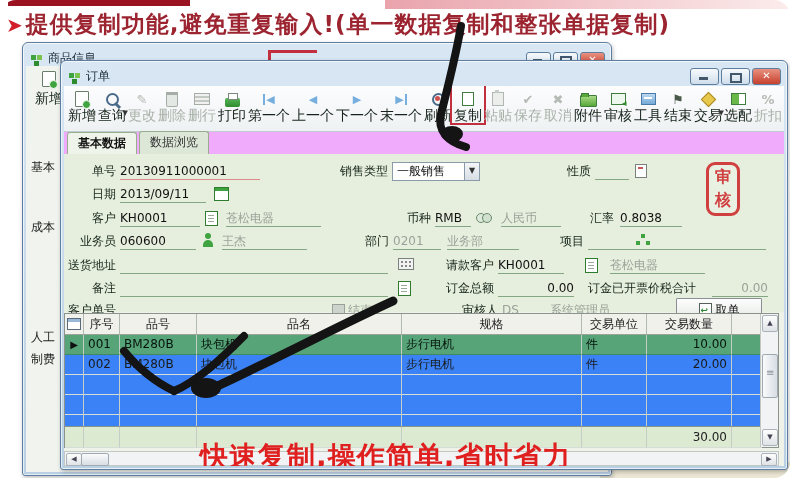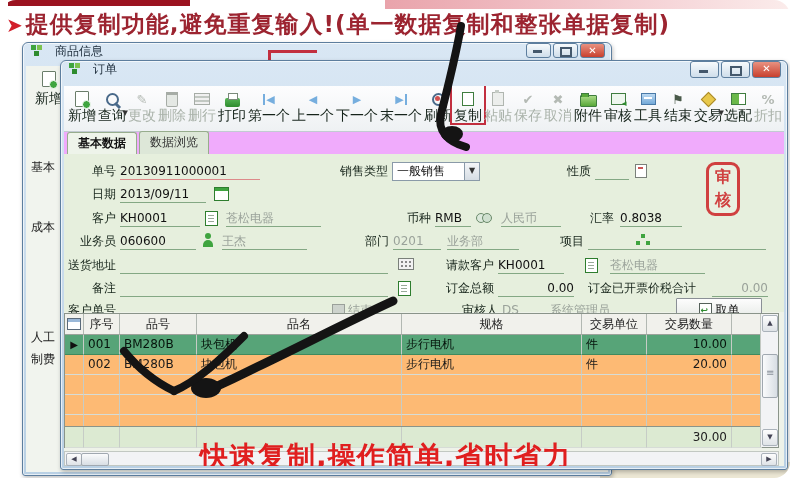--- a/index.html
+++ b/index.html
@@ -11,21 +11,21 @@
   .deco-right{position:absolute;left:385px;top:0;width:405px;height:9px;
     background:linear-gradient(90deg,#e9a3ab,#f6d6d9 70%,#fbeceb);}
   .headline{position:absolute;left:6px;top:9px;width:720px;font-size:23px;font-weight:bold;
     color:#9c2430;letter-spacing:1px;white-space:nowrap;}
   .headline .arrow{color:#d21f2a;margin-right:2px;font-size:20px;}
 
   
   .win{position:absolute;background:linear-gradient(#d9e7f4,#b9d0e4);
     border:1px solid #5d7e9e;border-radius:6px 6px 3px 3px;
     box-shadow:inset 0 0 0 1px rgba(255,255,255,.65), 1px 2px 4px rgba(0,0,0,.25);}
-  .titlebar{position:absolute;left:0;top:0;right:0;height:24px;display:flex;align-items:flex-start;padding:0 6px;gap:7px;}
+  .titlebar{position:absolute;left:0;top:0;right:0;height:24px;display:flex;align-items:flex-end;padding:0 6px;}
   .title-text{font-size:12px;color:#20303e;margin-left:5px;}
   .app-icon{width:14px;height:14px;position:relative;}
   .app-icon::before{content:"";position:absolute;left:2px;top:2px;width:5px;height:5px;background:#3fa43f;
     box-shadow:6px 0 0 #7cc24e, 3px 6px 0 #2e8b2e;}
   .cap-btns{margin-left:auto;display:flex;gap:2px;}
   .cap{width:27px;height:15px;border:1px solid #5d7e9e;border-radius:3px;
     background:linear-gradient(#f7fafc,#cfdeeb);position:relative;}
   .cap.small{width:23px;height:13px;}
   .cap-min::after{content:"";position:absolute;left:8px;bottom:4px;width:9px;height:3px;background:#44586c;}
   .cap.small.cap-min::after{left:6px;}
@@ -147,21 +147,21 @@
   .fic-note::after{content:"";position:absolute;left:2px;top:2px;width:5px;height:2px;background:#c55;}
   .fic-pick{width:11px;height:13px;border:1px solid #55605a;background:#fff;}
   .fic-pick::after{content:"↩";position:absolute;left:1px;top:1px;color:#2e8b2e;font-size:9px;font-weight:bold;}
 
   
   .stamp{position:absolute;left:642px;top:8px;width:28px;height:48px;border:3px solid #d04040;
     border-radius:9px;color:#d04040;font-weight:bold;font-size:16px;text-align:center;line-height:23px;
     background:rgba(255,255,255,.15);}
 
   
-  .grid{position:absolute;left:0;top:227px;width:715px;height:135px;background:#fdba74;
+  .grid{position:absolute;left:0;top:227px;width:715px;height:135px;background:#3b82f6;
     border:1px solid #8a948a;box-sizing:border-box;}
   .grow{display:flex;width:100%;box-sizing:border-box;}
   .gcell{border-right:1px solid #c6ccc6;border-bottom:1px solid #d6dcd6;box-sizing:border-box;
     padding:0 4px;overflow:hidden;white-space:nowrap;line-height:19px;}
   .ghead .gcell{background:#f1f1ec;border-bottom:1px solid #9aa29a;border-right:1px solid #b2b8b2;
     text-align:center;line-height:20px;color:#222;}
   .c0{width:19px;flex:none;padding:0;text-align:center;}
   .c1{width:36px;flex:none;}
   .c2{width:77px;flex:none;}
   .c3{width:205px;flex:none;}

